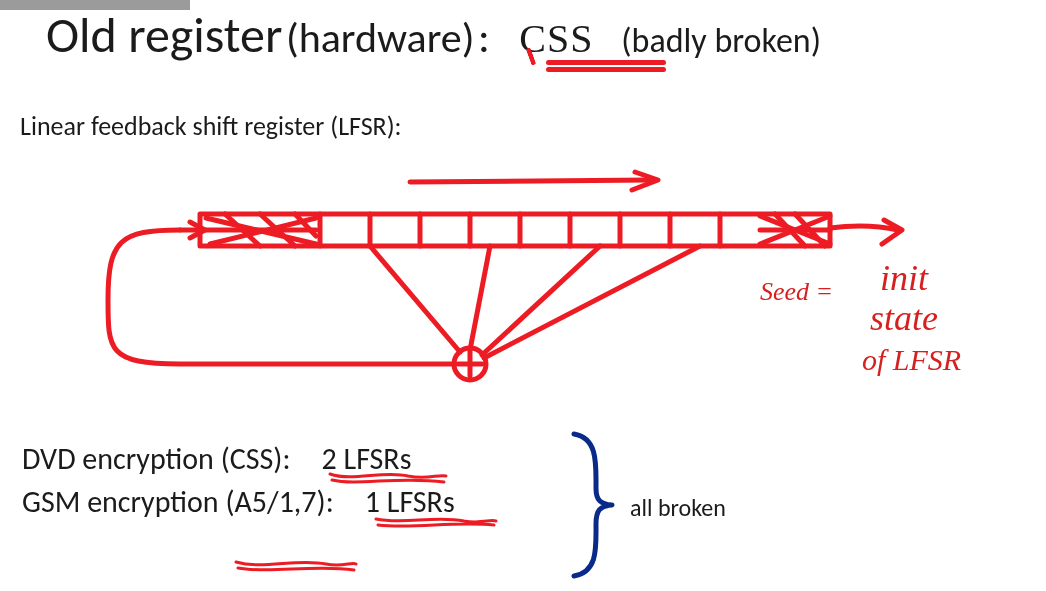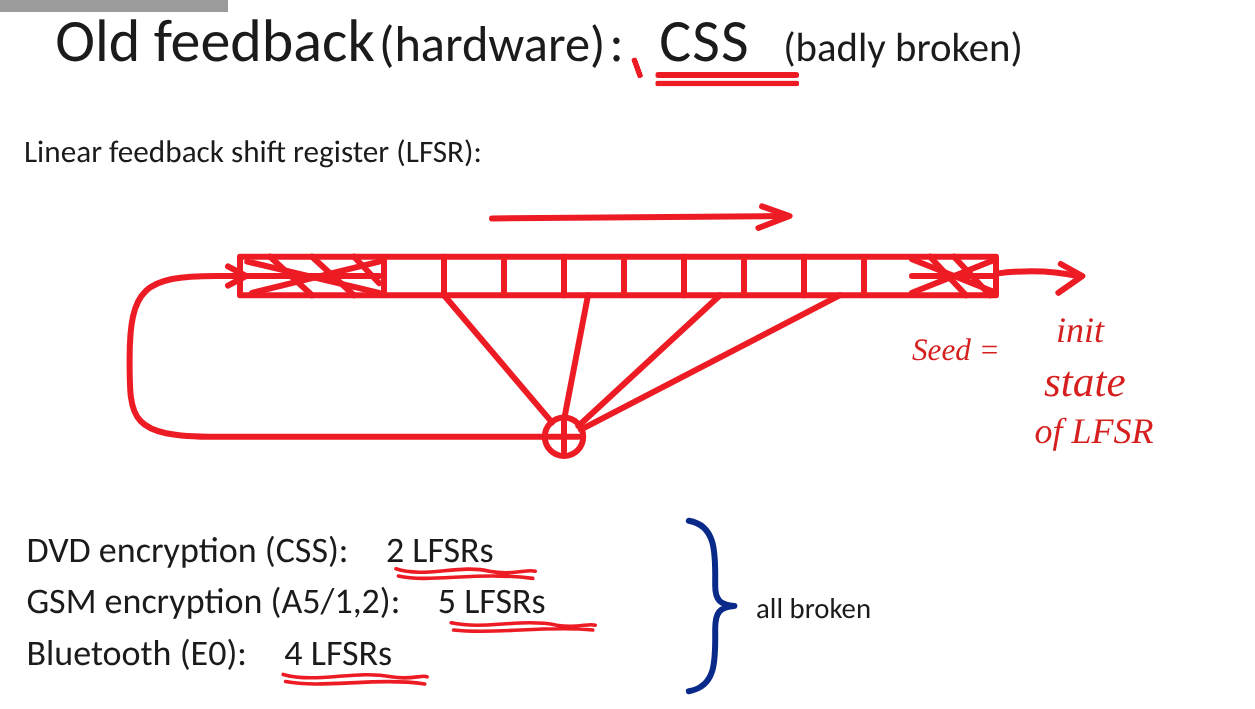--- a/index.html
+++ b/index.html
@@ -27,21 +27,21 @@
   
   .title-row {
     position: absolute;
     left: 46px;
     top: 4px;
     width: 960px;
     white-space: nowrap;
   }
   .t-big   { font-size: 50px; }
   .t-med   { font-size: 42px; }
-  .t-css   { font-size: 50px; letter-spacing: 1px; padding: 0 6px; }
+  .t-css   { font-size: 40px; letter-spacing: 1px; padding: 0 6px; font-family: Liberation Serif, serif; }
   .t-note  { font-size: 34px; text-align: center; }
   .colon   { font-size: 44px; }
 
   
   .subtitle {
     position: absolute;
     left: 20px;
     top: 110px;
     font-size: 26px;
   }
@@ -102,21 +102,21 @@
   }
   .rsu svg { display:block; }
 </style>
 </head>
 <body>
 <div class="slide">
 
   <div class="topbar"></div>
 
   <div class="title-row">
-    <span class="t-big">Old feedback</span>
+    <span class="t-big">Old register</span>
     <span> </span>
     <span class="t-med">(hardware)</span>
     <span class="colon">: &nbsp;</span>
     <span class="t-css">CSS</span>
     <span>&nbsp;&nbsp;&nbsp;&nbsp;</span>
     <span class="t-note">(badly broken)</span>
   </div>
 
   <div class="ul" style="left:546px; top:60px; width:120px;"></div>
   <div class="ul" style="left:546px; top:67px; width:120px;"></div>
@@ -170,39 +170,34 @@
 
         <path d="M310 86 L400 192"></path>
         <path d="M430 86 L410 190"></path>
         <path d="M540 86 L422 195"></path>
         <path d="M640 86 L424 198"></path>
       </g>
     </svg>
   </div>
 
   <div class="hand" style="left:760px; top:278px; font-size:26px;">Seed =</div>
-  <div class="hand" style="left:880px; top:260px; font-size:30px;">init</div>
+  <div class="hand" style="left:880px; top:260px; font-size:36px;">init</div>
   <div class="hand" style="left:862px; top:344px; font-size:30px;">of  LFSR</div>
   <div class="hand" style="left:870px; top:300px; font-size:36px;">state</div>
 
   <div class="list">
     <div class="row">
       <span>DVD encryption (CSS):</span>
       <span>&nbsp;&nbsp;</span>
       <span class="val">2  LFSRs</span>
     </div>
     <div class="row">
-      <span>GSM encryption (A5/1,2):</span>
+      <span>GSM encryption (A5/1,7):</span>
       <span>&nbsp;&nbsp;</span>
-      <span class="val">5  LFSRs</span>
-    </div>
-    <div class="row">
-      <span>Bluetooth (E0):</span>
-      <span>&nbsp;&nbsp;</span>
-      <span class="val">4  LFSRs</span>
+      <span class="val">1  LFSRs</span>
     </div>
   </div>
 
   <div class="rsu" style="left:328px; top:470px; width:120px;">
     <svg width="120" height="16">
         <path d="M2 4 C25 12 55 0 80 6 C100 10 110 4 118 6 M4 10 C30 16 70 6 116 12" stroke="#ed1c24" stroke-width="3" fill="none" stroke-linecap="round"></path>
       </svg>
   </div>
   <div class="rsu" style="left:374px; top:513px; width:124px;">
     <svg width="124" height="16">

